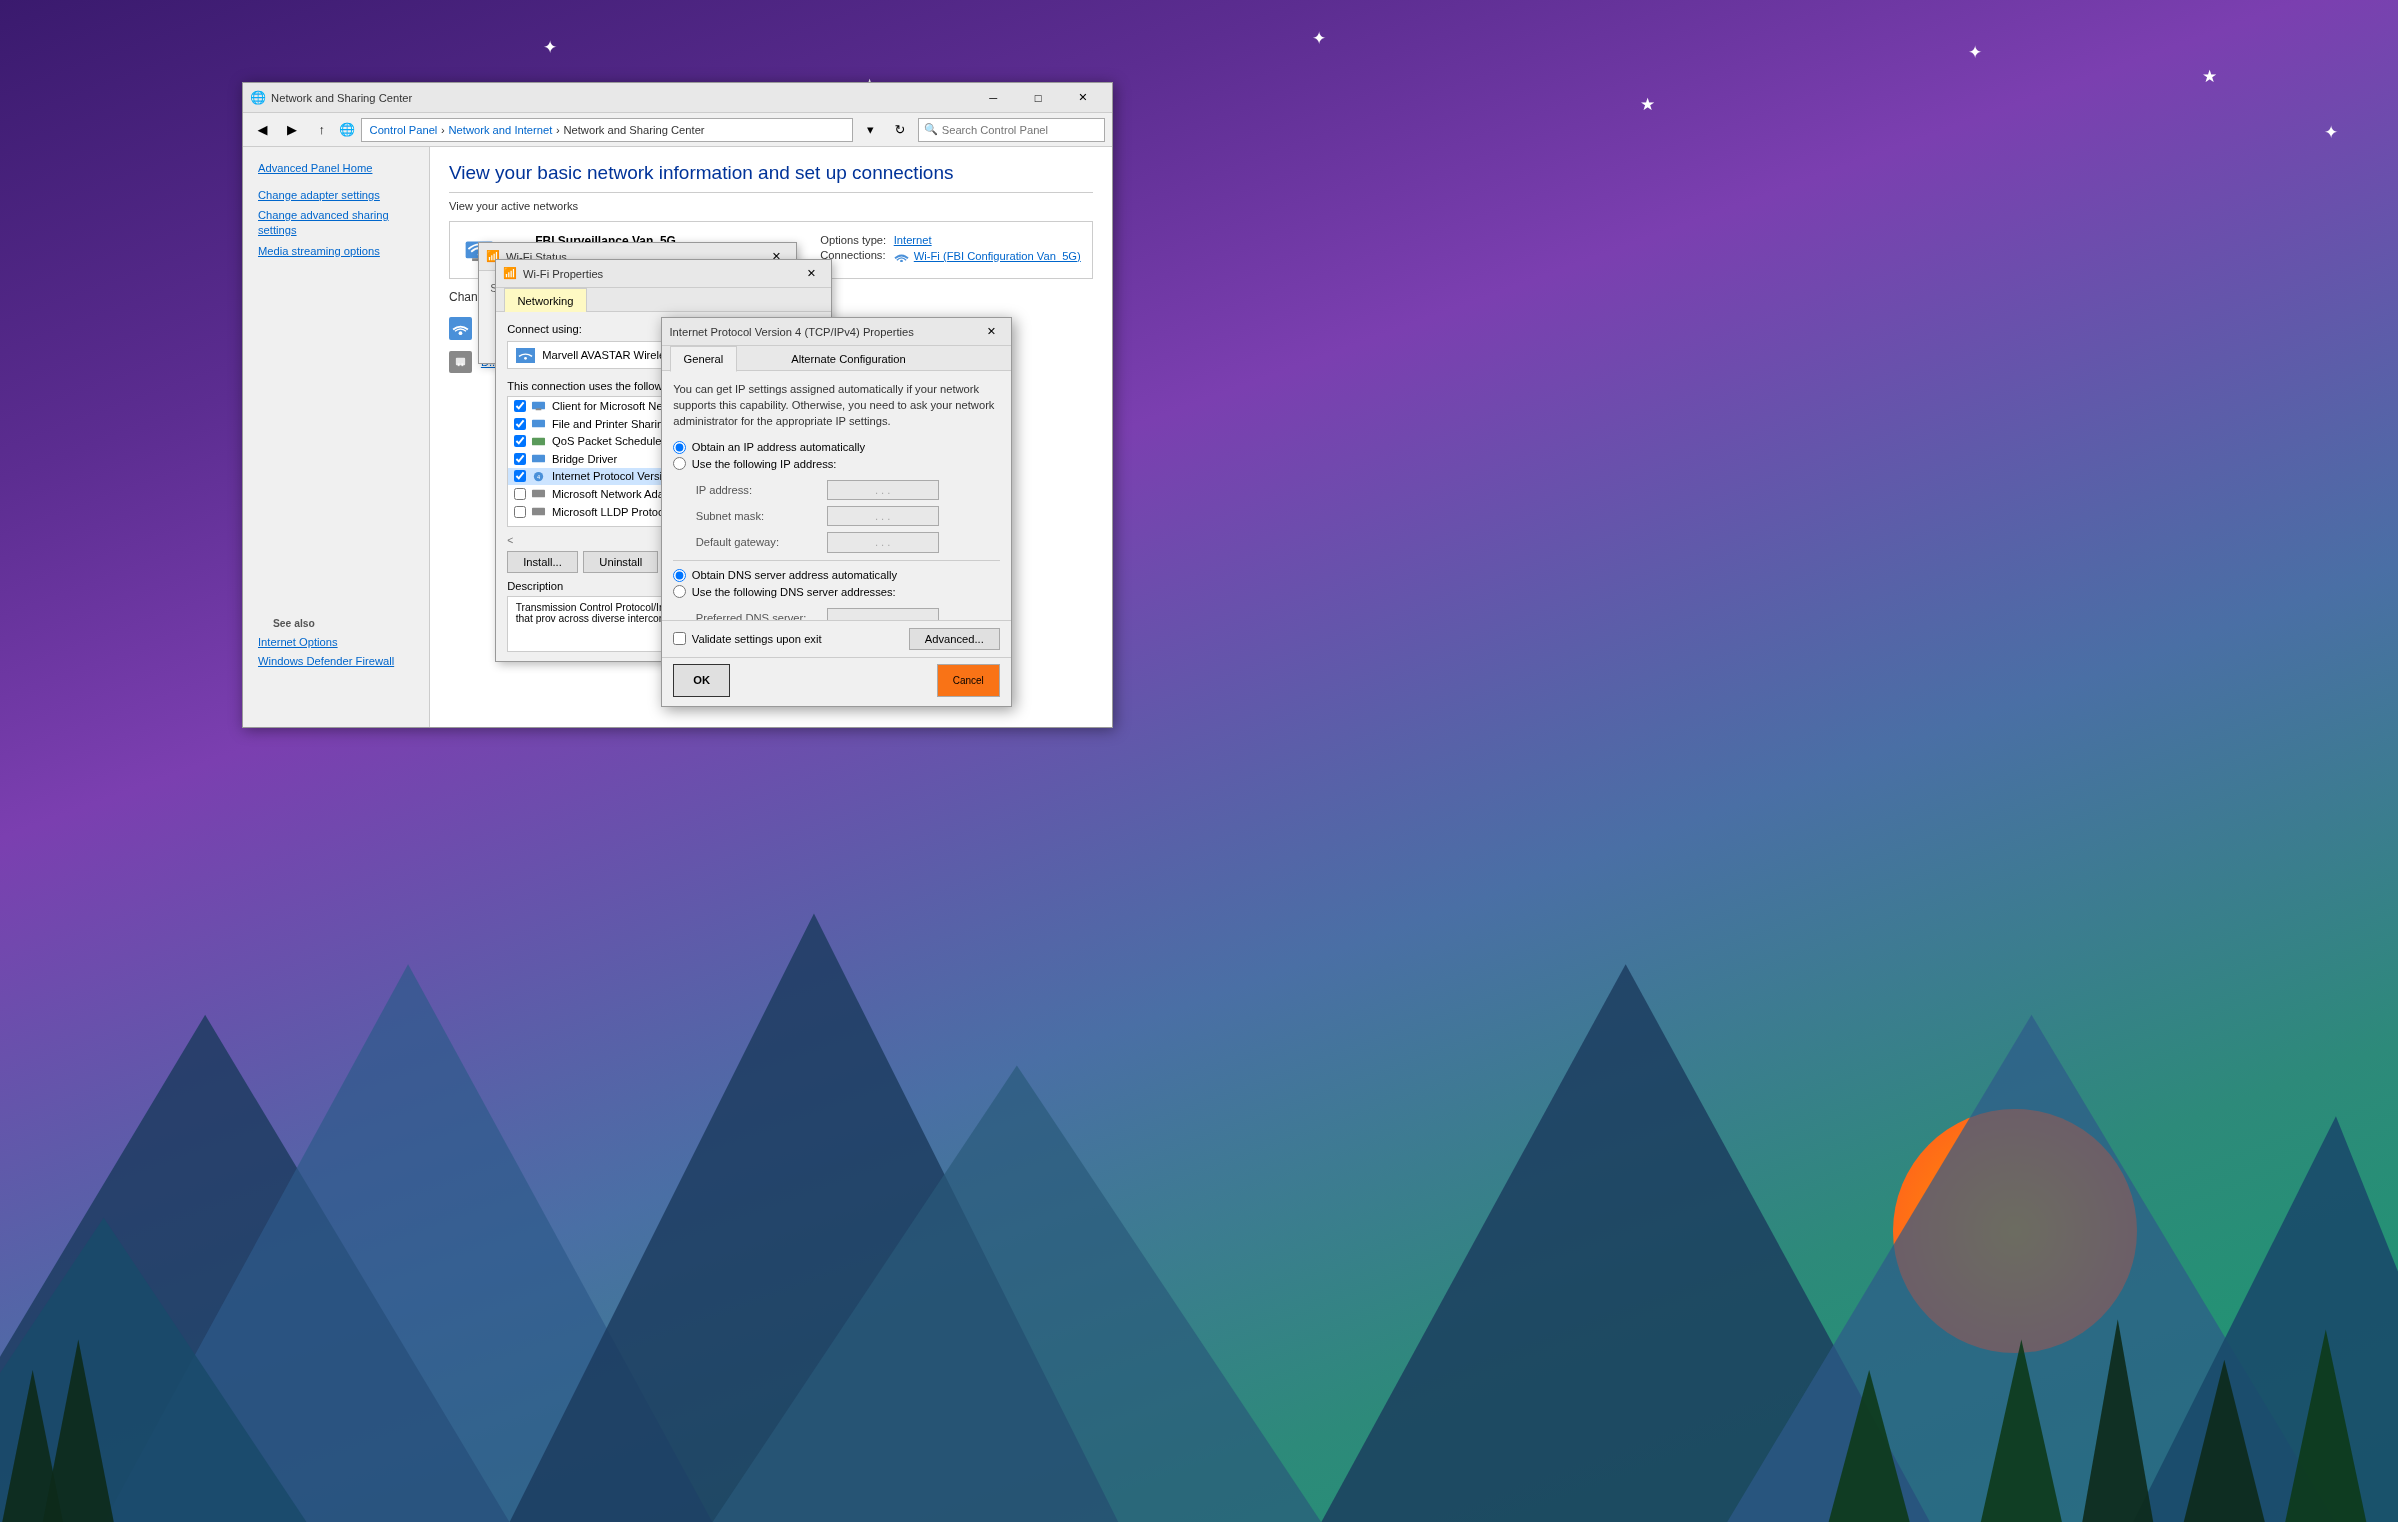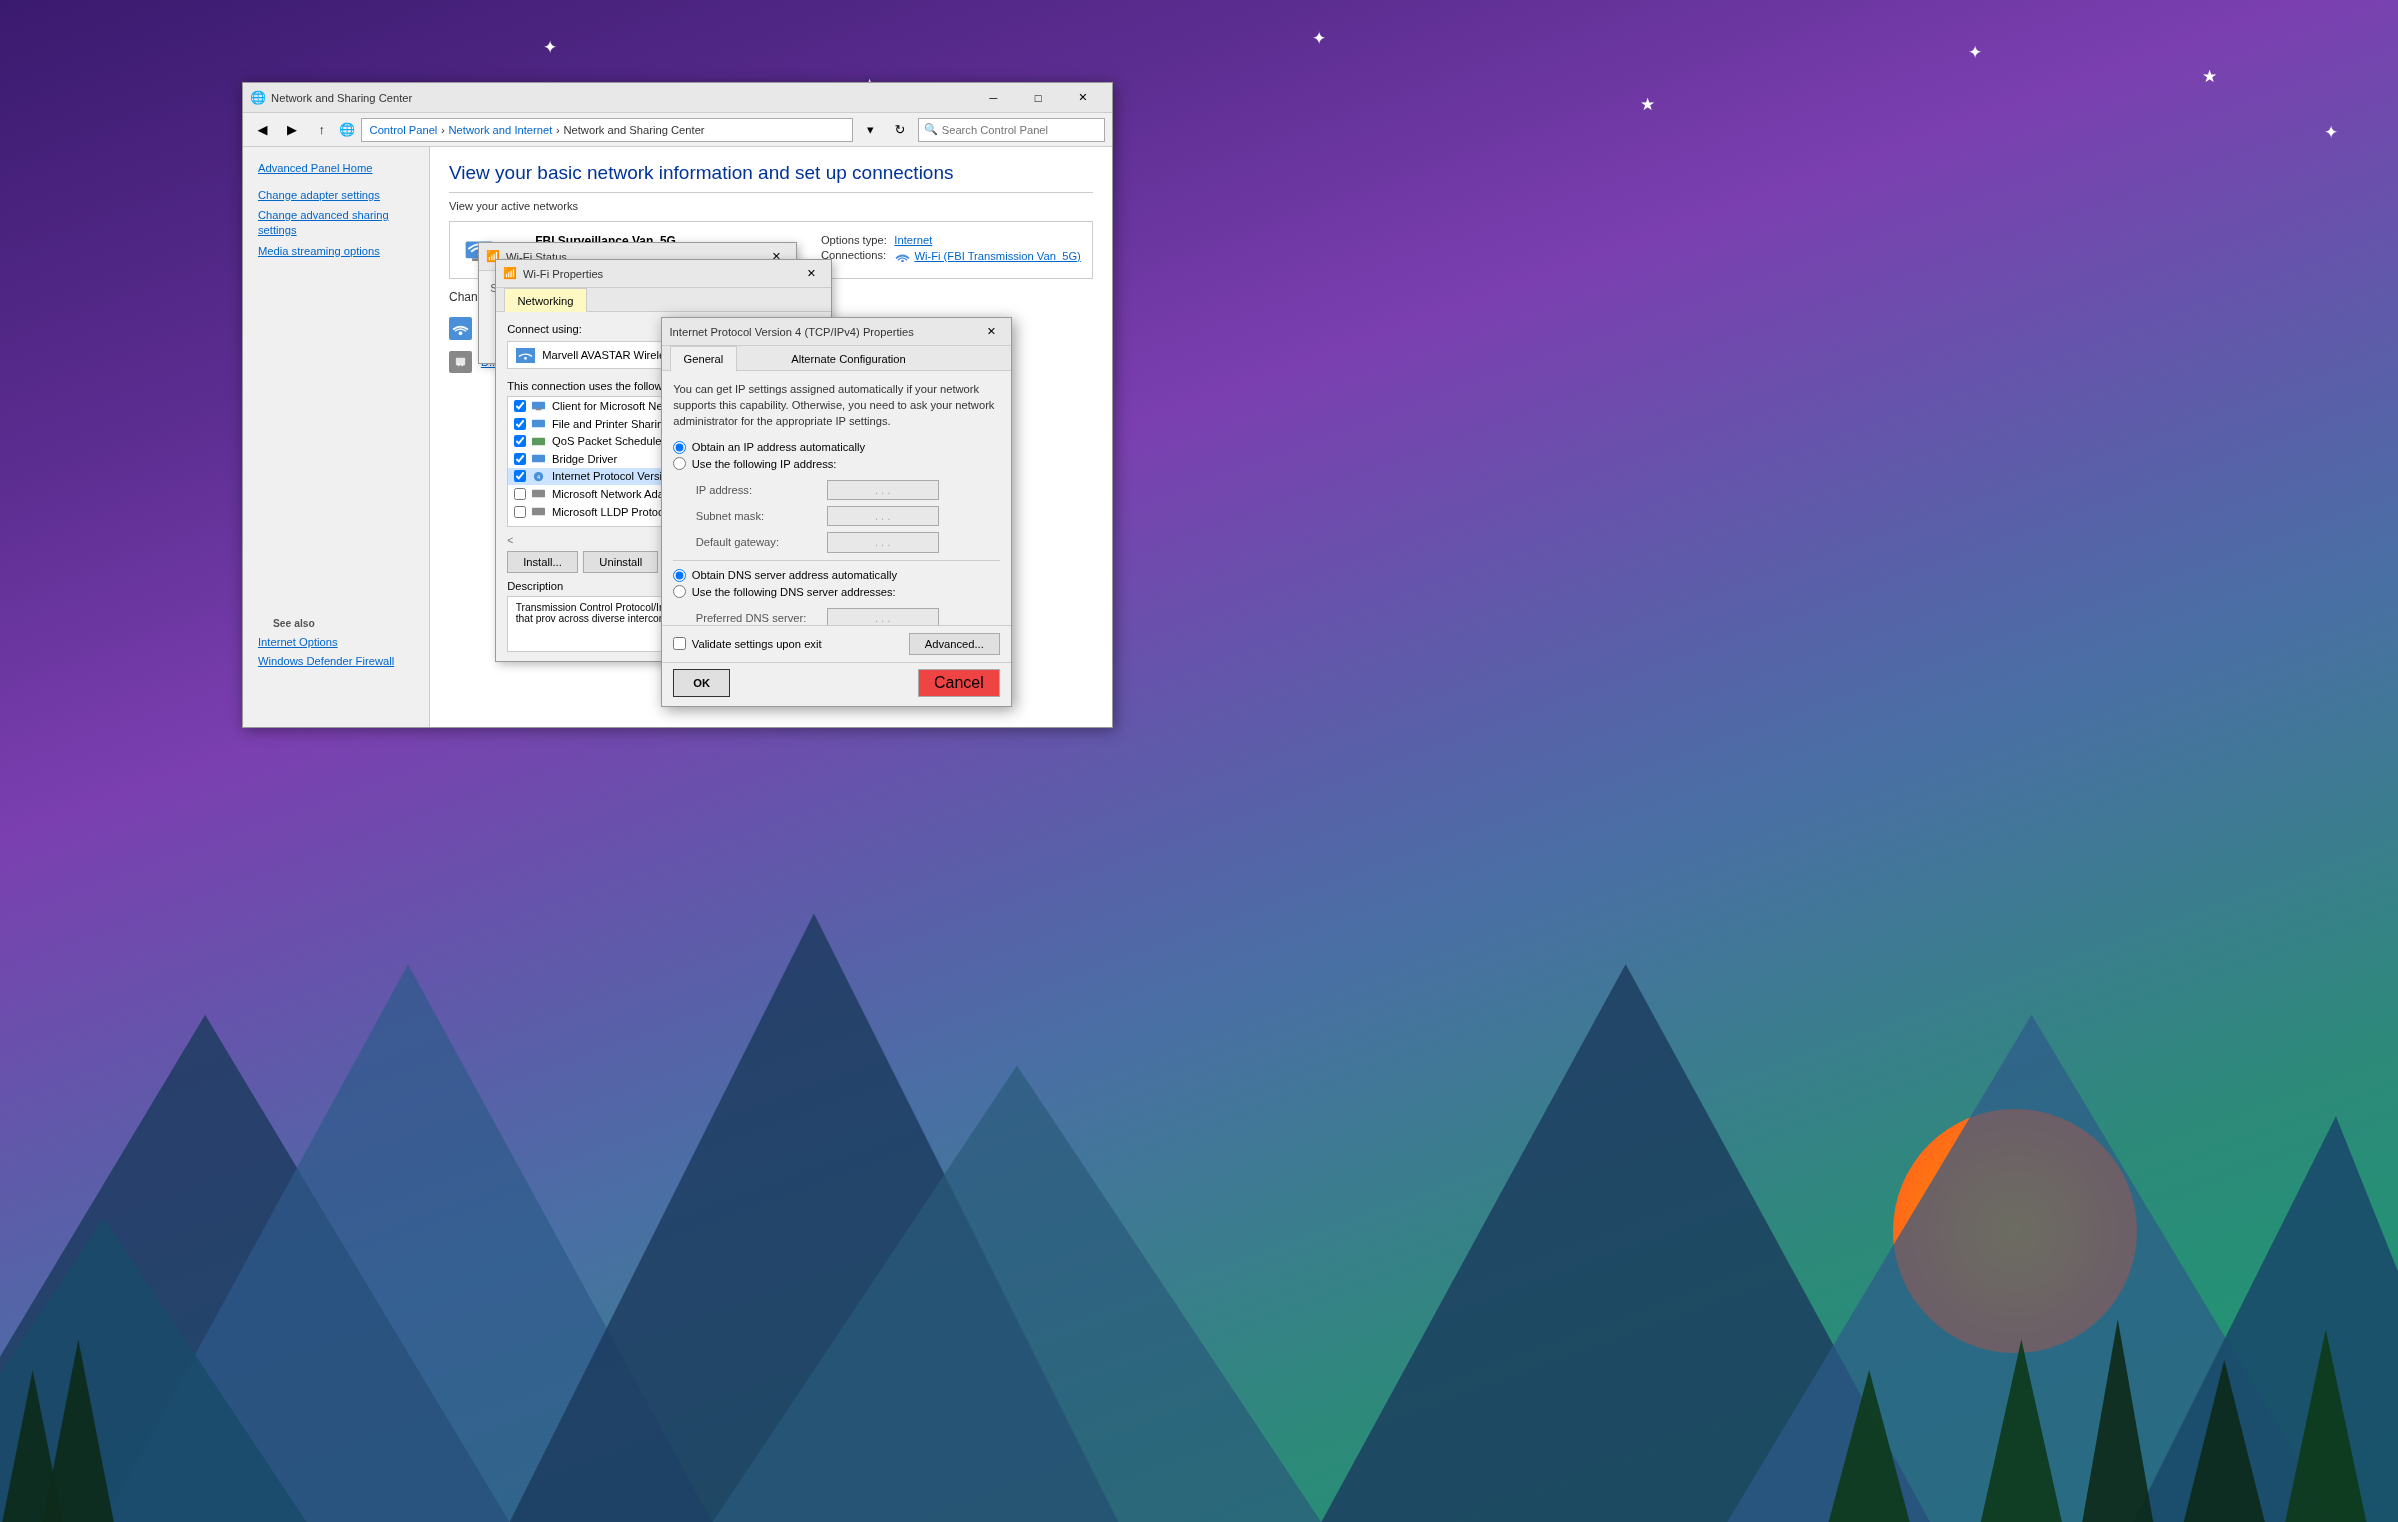--- a/index.html
+++ b/index.html
@@ -478,23 +478,23 @@
     .ip-footer-left { display: flex; align-items: center; gap: 5.6px; font-size: 11.2px; }
     .dialog-ok-btn {
       padding: 3.7px 19px;
       font-size: 11.2px;
       background: #e0e0e0;
       border: 1.9px solid #333;
       cursor: pointer;
       font-weight: bold;
     }
     .dialog-cancel-btn {
-      padding: 4px 15px;
-      font-size: 16px;
-      background: #ef4444;
+      padding: 10px 15px;
+      font-size: 10px;
+      background: #f97316;
       border: 0.9px solid #aaa;
       cursor: pointer;
     }
     .advanced-btn {
       padding: 3.7px 15px;
       font-size: 11.2px;
       background: #e0e0e0;
       border: 0.9px solid #aaa;
       cursor: pointer;
     }
@@ -606,21 +606,21 @@
             <span class="detail-value">Internet</span>
           </div>
           <div class="network-details-row">
             <span class="detail-label">Connections:</span>
             <span style="display:flex;align-items:center;gap:3.7px;">
               <svg width="17" height="13" viewBox="0 0 18 14">
                 <path d="M2 10 Q9 4 16 10" stroke="#4a90d9" stroke-width="2" fill="none"></path>
                 <path d="M4 12 Q9 7 14 12" stroke="#4a90d9" stroke-width="1.5" fill="none"></path>
                 <circle cx="9" cy="13" r="1.5" fill="#4a90d9"></circle>
               </svg>
-              <span class="detail-value">Wi-Fi (FBI Transmission Van_5G)</span>
+              <span class="detail-value">Wi-Fi (FBI Configuration Van_5G)</span>
             </span>
           </div>
         </div>
       </div>
 
       <div class="change-section">Change your networking settings</div>
       <div class="network-adapter-row">
         <div class="adapter-icon">
           <svg width="17" height="13" viewBox="0 0 18 14">
             <path d="M1 8 Q9 2 17 8" stroke="white" stroke-width="2" fill="none"></path>

